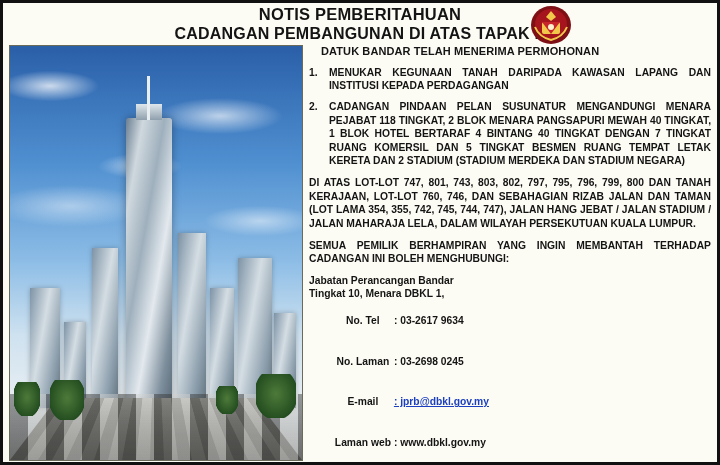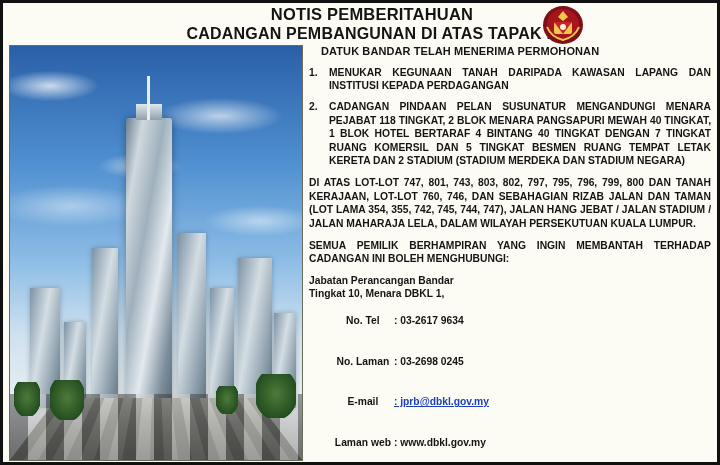--- a/index.html
+++ b/index.html
@@ -18,21 +18,21 @@
     width: 720px;
     height: 465px;
     background: #fdfcf4;
     box-sizing: border-box;
     border: 3px solid #111;
     overflow: hidden;
   }
   
   .header {
     position: absolute;
-    left: 12px; top: 0;
+    left: 0; top: 0;
     width: 578px;
     height: 42px;
   }
   .header-title {
     position: absolute;
     left: 0; top: 1px;
     width: 714px;
     text-align: center;
     font-weight: bold;
     font-size: 16.5px;

